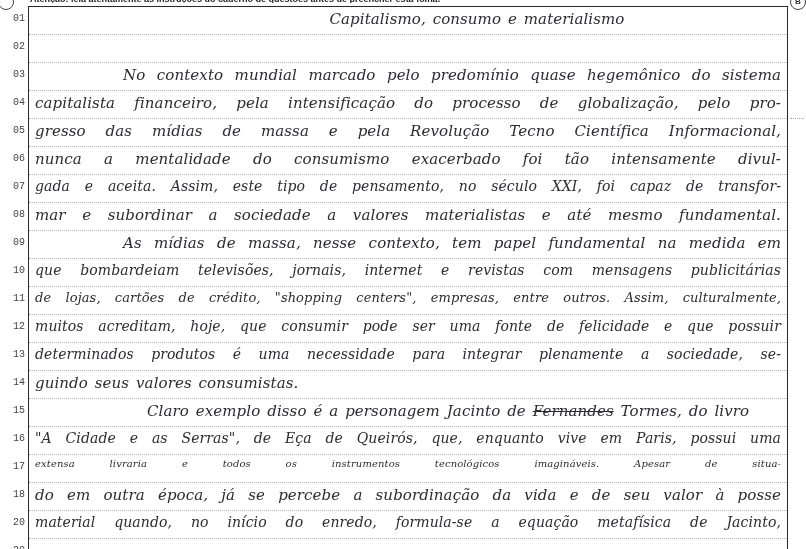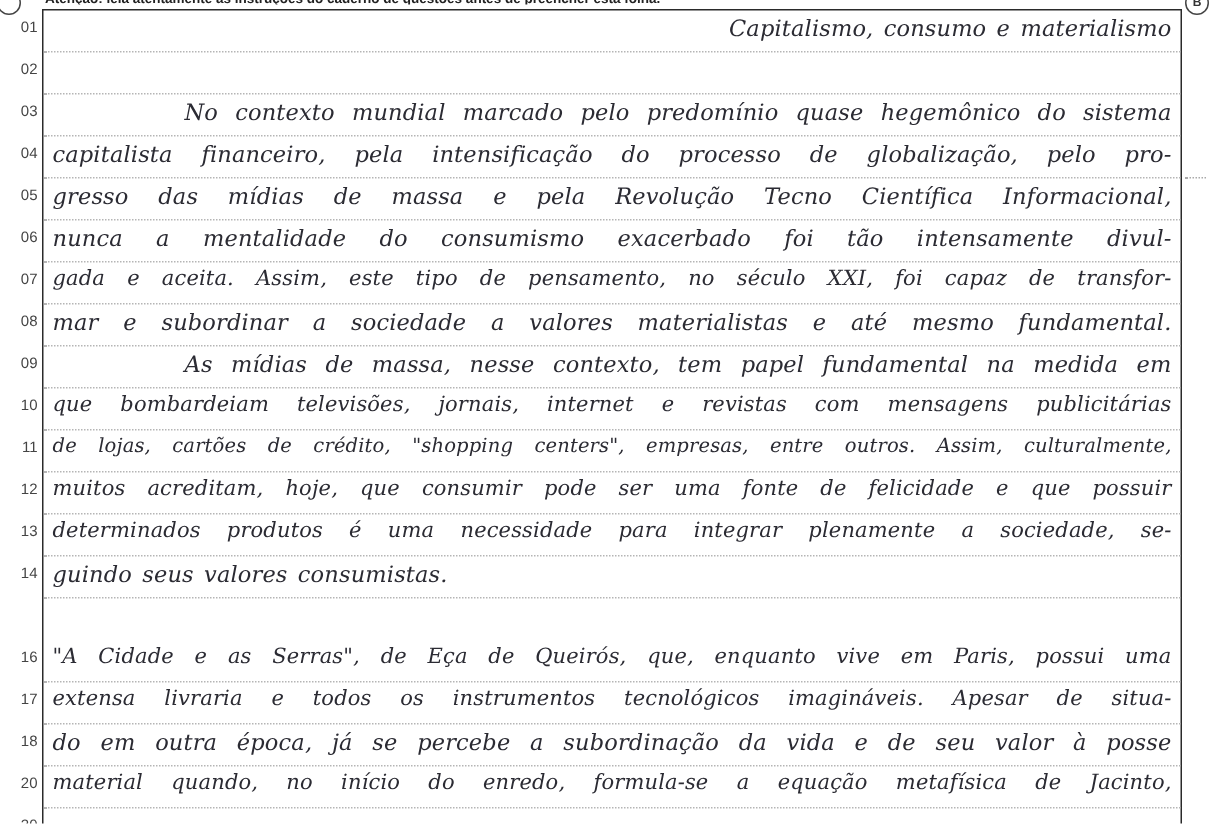--- a/index.html
+++ b/index.html
@@ -66,40 +66,40 @@
       right: 0;
       bottom: 0;
       border-bottom: 1px dotted #b5b5b5;
     }
     .line-number {
       position: absolute;
       left: -22px;
       top: 6px;
       width: 18px;
       text-align: right;
-      font-family: Liberation Sans, sans-serif;
+      font-family: Liberation Mono, monospace;
       font-size: 10px;
       color: #444;
     }
     .handwriting {
       position: absolute;
       left: 6px;
       right: 6px;
       top: 3px;
       font-family: "DejaVu Serif", serif;
       font-style: italic;
       font-size: 15px;
       color: #2b2b33;
       white-space: nowrap;
       letter-spacing: 0.1px;
       word-spacing: 2px;
     }
     .handwriting.indent { padding-left: 88px; }
     .handwriting.indent-more { padding-left: 112px; }
-    .handwriting.title { text-align: right; padding-left: 138px; }
+    .handwriting.title { text-align: center; padding-left: 138px; }
     .justified {
       text-align: justify;
       text-align-last: justify;
       font-style: italic;
     }
     .strike { text-decoration: line-through; }
     .dotted-tick {
       position: absolute;
       left: 790px;
       top: 118px;
@@ -194,30 +194,35 @@
     <span class="handwriting justified" style="font-size:14px">determinados produtos é uma necessidade para integrar plenamente a sociedade, se-</span>
     <div class="rule"></div>
   </div>
 
   <div class="row" style="top:364px">
     <span class="line-number">14</span>
     <span class="handwriting">guindo seus valores consumistas.</span>
     <div class="rule"></div>
   </div>
 
+  <div class="row" style="top:392px">
+    <span class="line-number">15</span>
+    <span class="handwriting indent-more"><span>Claro exemplo disso é a personagem Jacinto de </span><span class="strike">Fernandes</span><span> Tormes, do livro</span></span>
+    <div class="rule"></div>
+  </div>
 
   <div class="row" style="top:420px">
     <span class="line-number">16</span>
     <span class="handwriting justified" style="font-size:14px">"A Cidade e as Serras", de Eça de Queirós, que, enquanto vive em Paris, possui uma</span>
     <div class="rule"></div>
   </div>
 
   <div class="row" style="top:448px">
     <span class="line-number">17</span>
-    <span class="handwriting justified" style="font-size:14px">extensa livraria e todos os instrumentos tecnológicos imagináveis. Apesar de situa-</span>
+    <span class="handwriting justified" style="font-size:10px">extensa livraria e todos os instrumentos tecnológicos imagináveis. Apesar de situa-</span>
     <div class="rule"></div>
   </div>
 
   <div class="row" style="top:476px">
     <span class="line-number">18</span>
     <span class="handwriting justified">do em outra época, já se percebe a subordinação da vida e de seu valor à posse</span>
     <div class="rule"></div>
   </div>
 
   <div class="row" style="top:504px">

